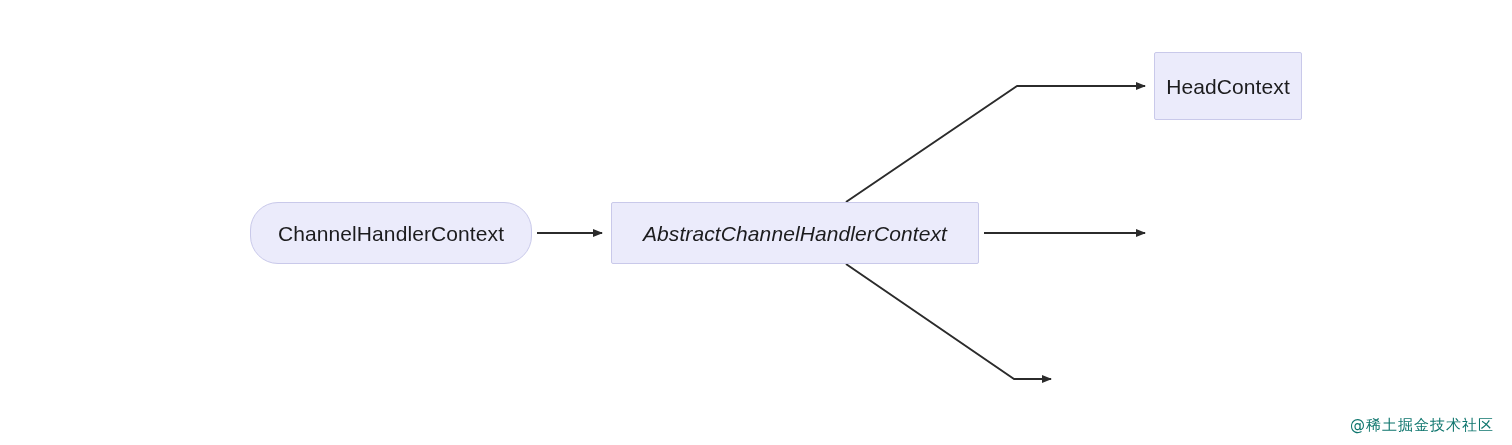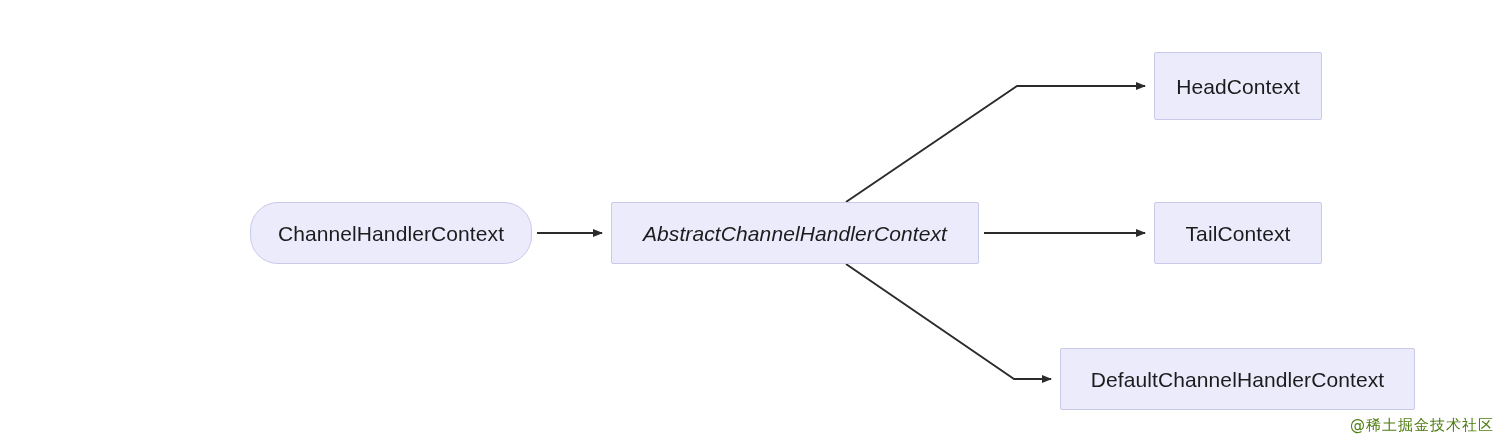--- a/index.html
+++ b/index.html
@@ -43,21 +43,21 @@
     white-space: nowrap;
   }
   .node-label {
     line-height: 1;
   }
   #watermark {
     position: absolute;
     right: 18px;
     bottom: 10px;
     font-size: 15px;
-    color: #4d7c0f;
+    color: #0f766e;
     letter-spacing: 1px;
     font-family: "DejaVu Sans", "Liberation Sans", sans-serif;
     white-space: nowrap;
   }
 </style>
 </head>
 <body>
 
 <div id="canvas">
 
@@ -78,27 +78,21 @@
   </svg>
 
   <div class="node" id="node-0" style="left:250px; top:202px; width:282px; height:62px;border-radius:28px;">
     <span class="node-label">ChannelHandlerContext</span>
   </div>
 
   <div class="node" id="node-1" style="left:611px; top:202px; width:368px; height:62px;font-style:italic;">
     <span class="node-label">AbstractChannelHandlerContext</span>
   </div>
 
-  <div class="node" id="node-2" style="left:1154px; top:52px; width:168px; height:68px;">
+  <div class="node" id="node-2" style="left:1154px; top:52px; width:148px; height:68px;">
     <span class="node-label">HeadContext</span>
   </div>
 
-  <div class="node" id="node-3" style="left:1154px; top:202px; width:168px; height:62px;">
-    <span class="node-label">TailContext</span>
-  </div>
 
-  <div class="node" id="node-4" style="left:1060px; top:348px; width:355px; height:62px;">
-    <span class="node-label">DefaultChannelHandlerContext</span>
-  </div>
 
   <div id="watermark">@稀土掘金技术社区</div>
 
 </div>
 
 </body></html>

